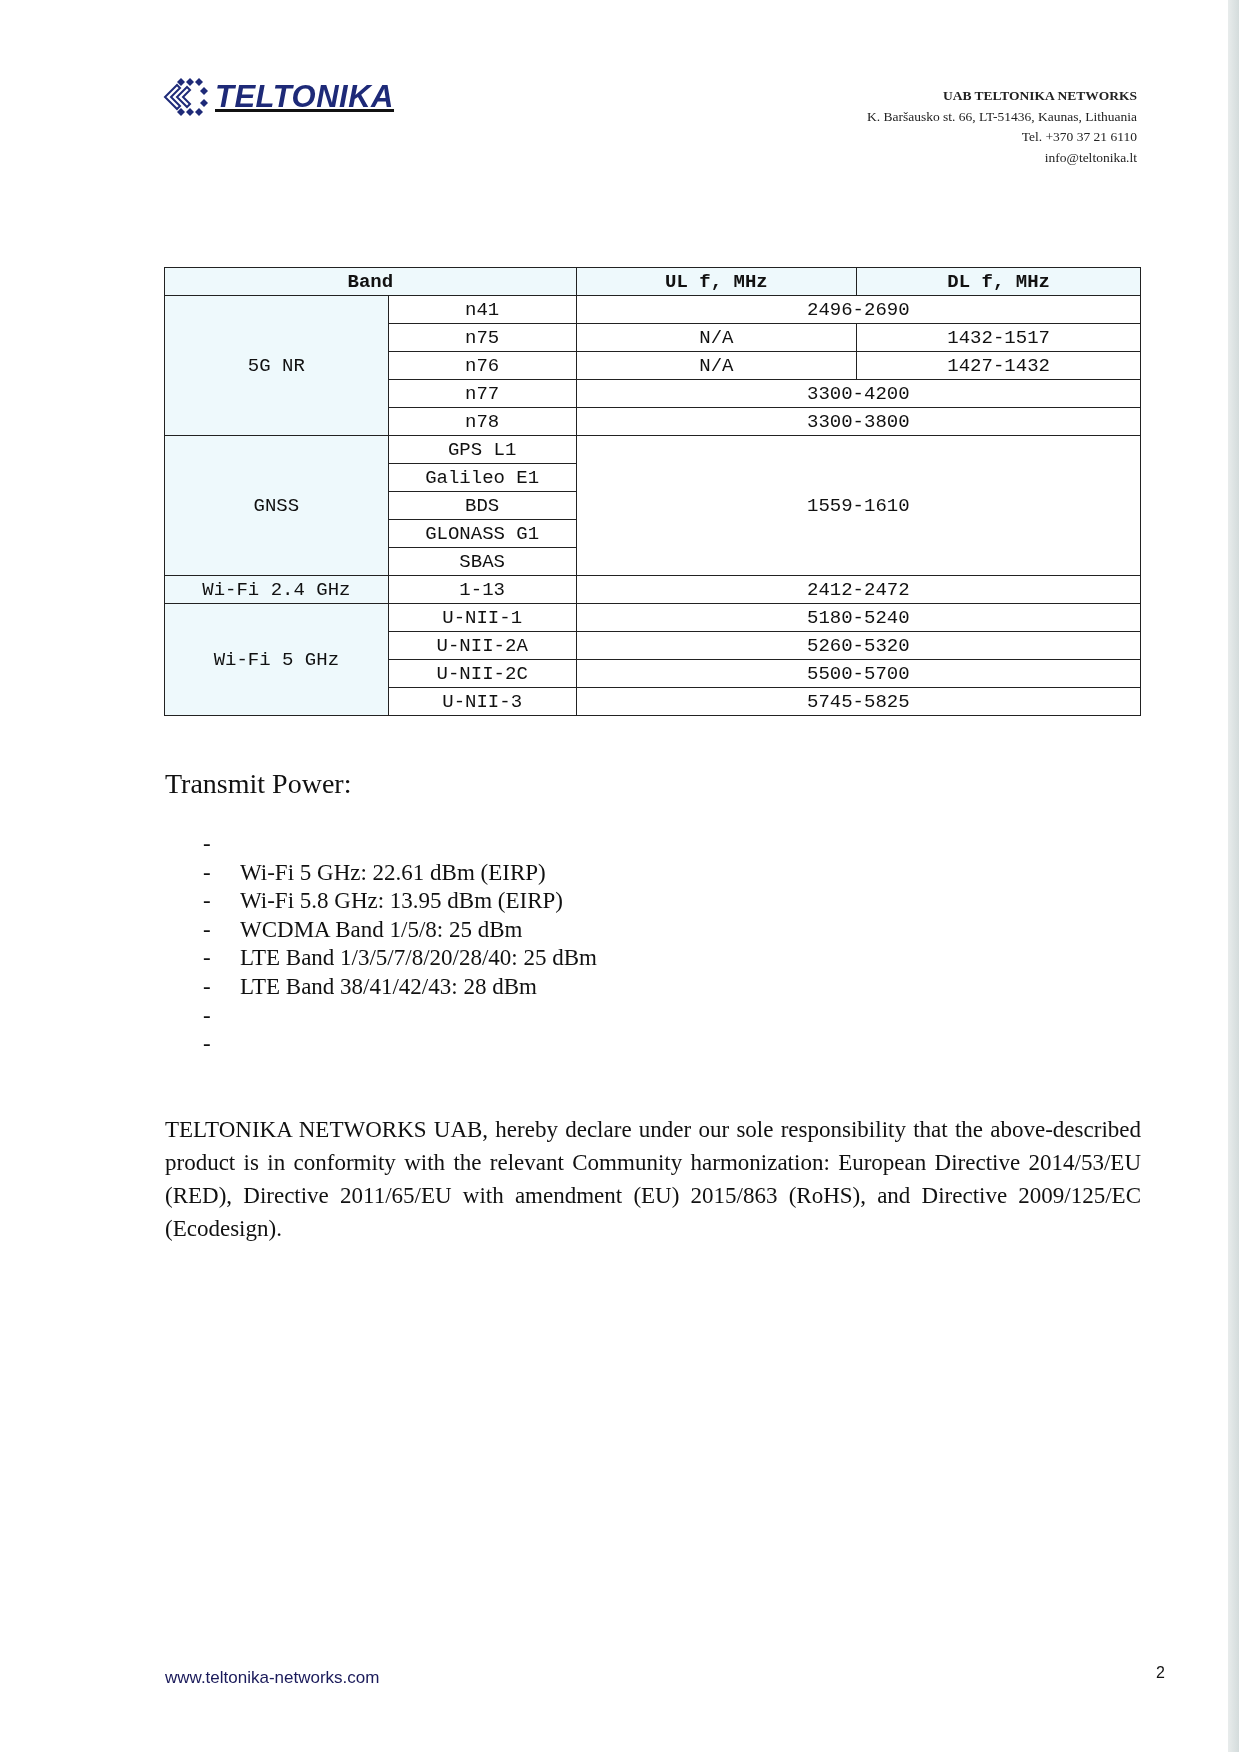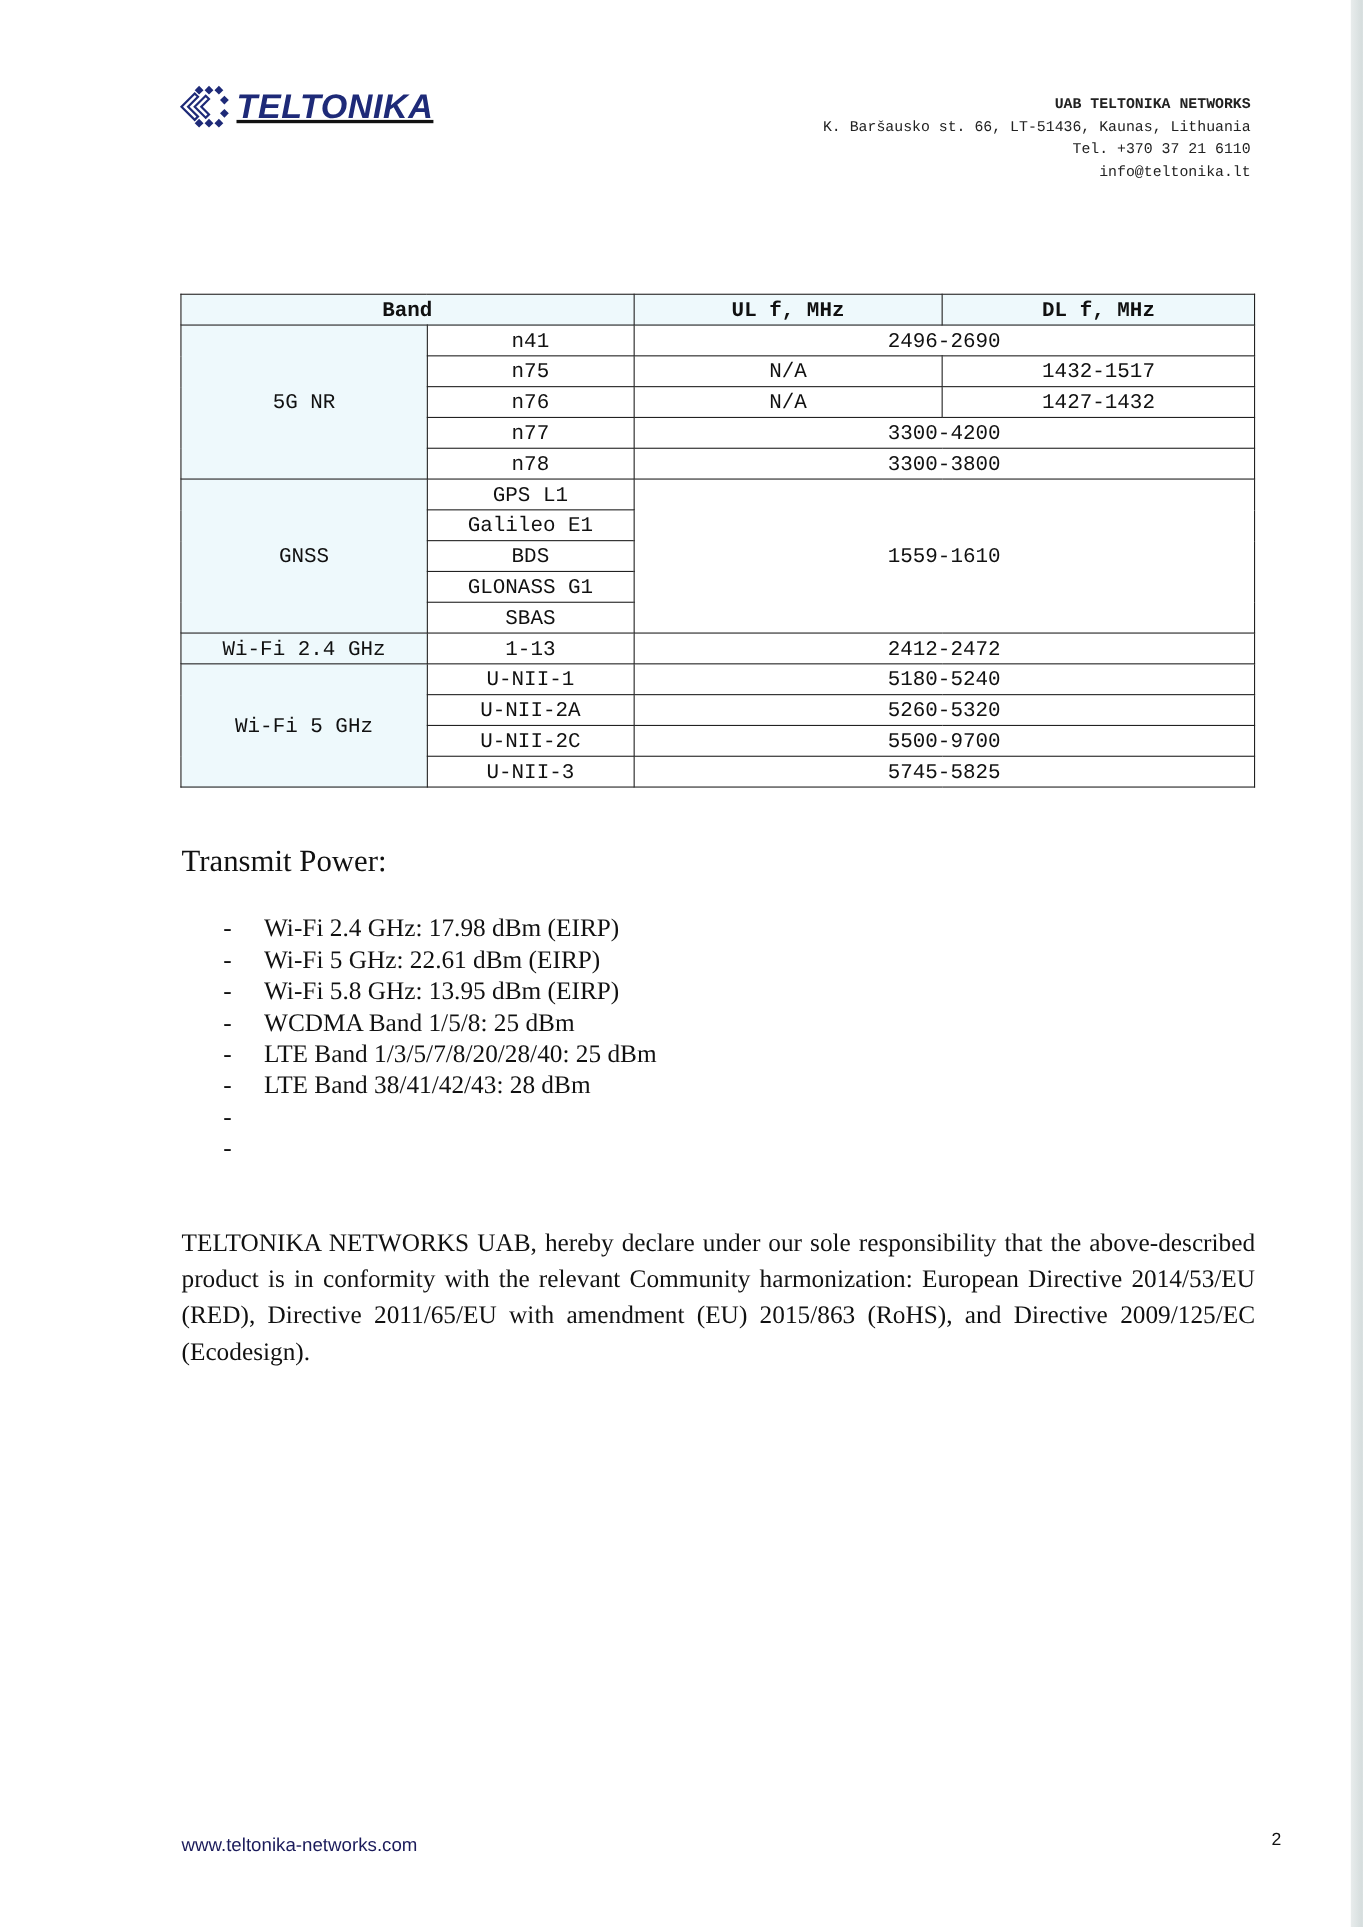--- a/index.html
+++ b/index.html
@@ -14,21 +14,21 @@
   }
   
   .logo { position: absolute; left: 163px; top: 76px; display: flex; align-items: center; text-decoration: underline; }
   .logo svg { display: block; }
   .logo-text {
     font-family: "Liberation Sans", sans-serif; font-weight: bold; font-style: italic;
     color: #1e2a78; font-size: 31px; letter-spacing: 0.5px; margin-left: 2px;
   }
   .company {
     position: absolute; right: 102px; top: 86px; text-align: right;
-    font-family: Liberation Mono, monospace; font-size: 13.5px; line-height: 20.5px; color: #222;
+    font-family: Liberation Serif, serif; font-size: 13.5px; line-height: 20.5px; color: #222;
   }
   .company .name { font-weight: bold; }
 
   
   table.bands {
     position: absolute; left: 164px; top: 267px; width: 977px;
     border-collapse: collapse; font-size: 19px; font-family: Liberation Mono, monospace;
   }
   table.bands td, table.bands th {
     border: 1.5px solid #222; text-align: center; height: 27px; padding: 0; font-weight: normal;
@@ -143,34 +143,33 @@
     <td rowspan="4" class="group">Wi-Fi 5 GHz</td>
     <td>U-NII-1</td>
     <td colspan="2">5180-5240</td>
   </tr>
   <tr>
     <td>U-NII-2A</td>
     <td colspan="2">5260-5320</td>
   </tr>
   <tr>
     <td>U-NII-2C</td>
-    <td colspan="2">5500-9700</td>
+    <td colspan="2">5500-5700</td>
   </tr>
   <tr>
     <td>U-NII-3</td>
     <td colspan="2">5745-5825</td>
   </tr>
 </tbody>
   </table>
 
 <div class="tp-title">Transmit Power:</div>
 <ul class="tp-list">
   <li>
       <span class="dash">-</span>
-      <span>Wi-Fi 2.4 GHz: 17.98 dBm (EIRP)</span>
     </li>
   <li>
       <span class="dash">-</span>
       <span>Wi-Fi 5 GHz: 22.61 dBm (EIRP)</span>
     </li>
   <li>
       <span class="dash">-</span>
       <span>Wi-Fi 5.8 GHz: 13.95 dBm (EIRP)</span>
     </li>
   <li>

